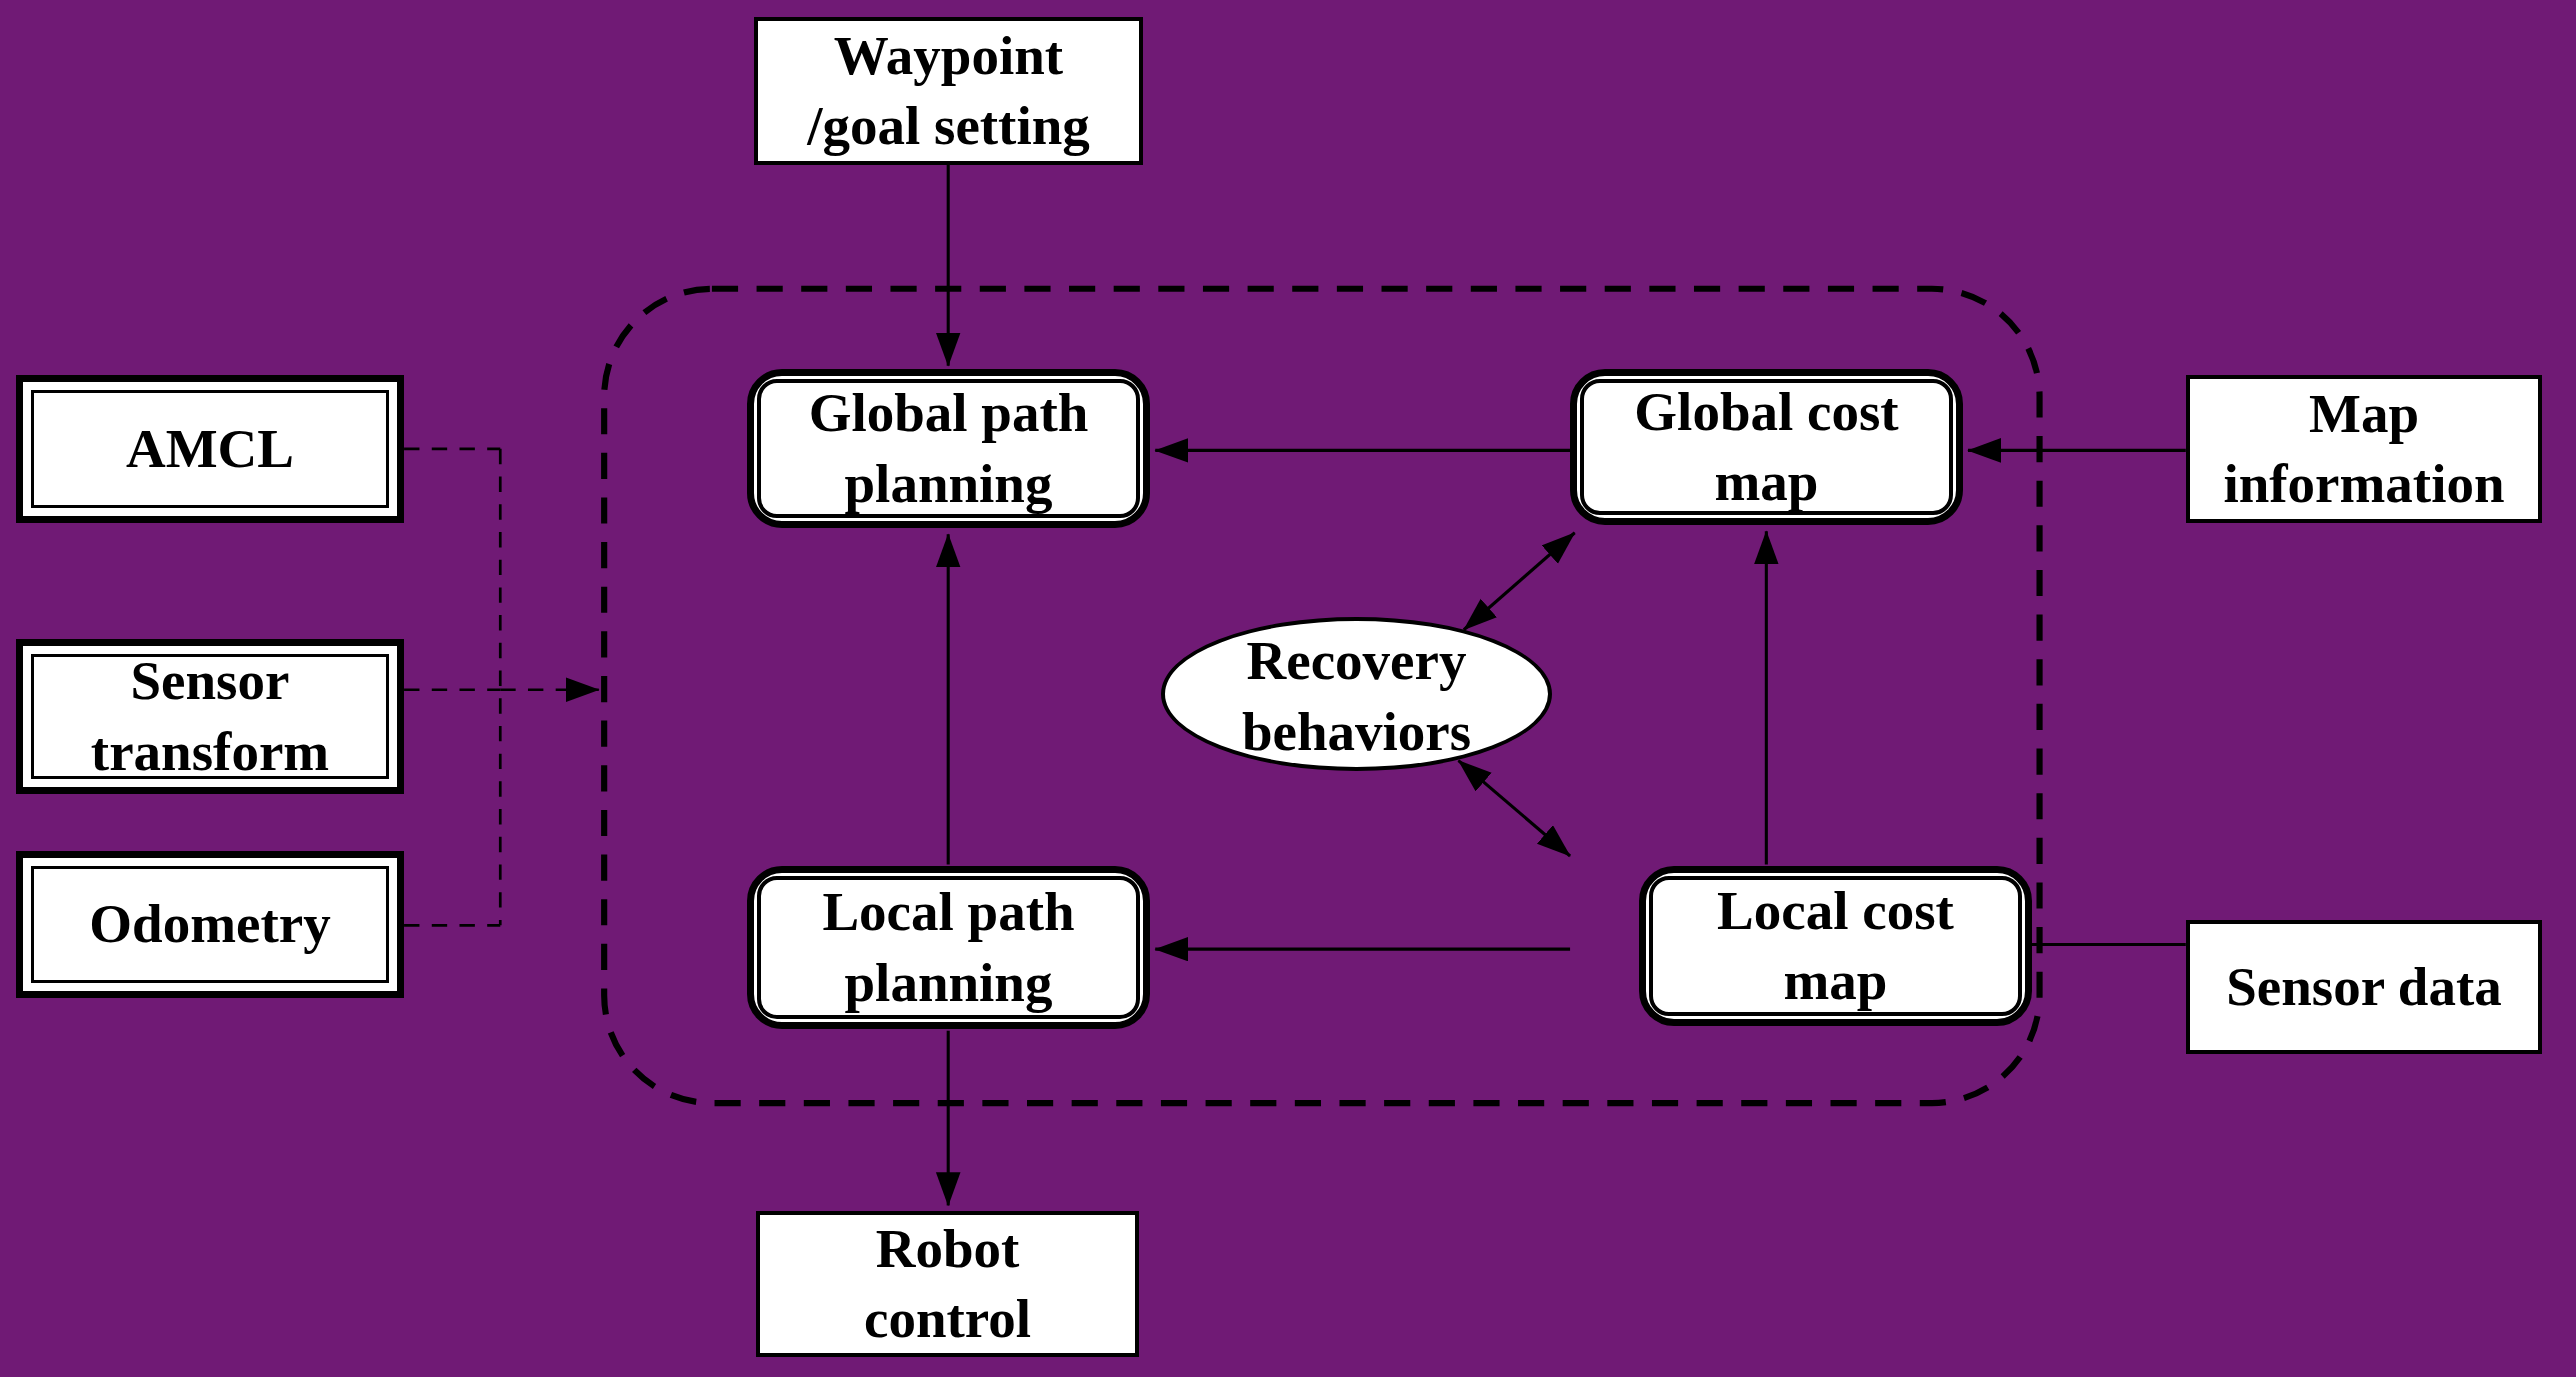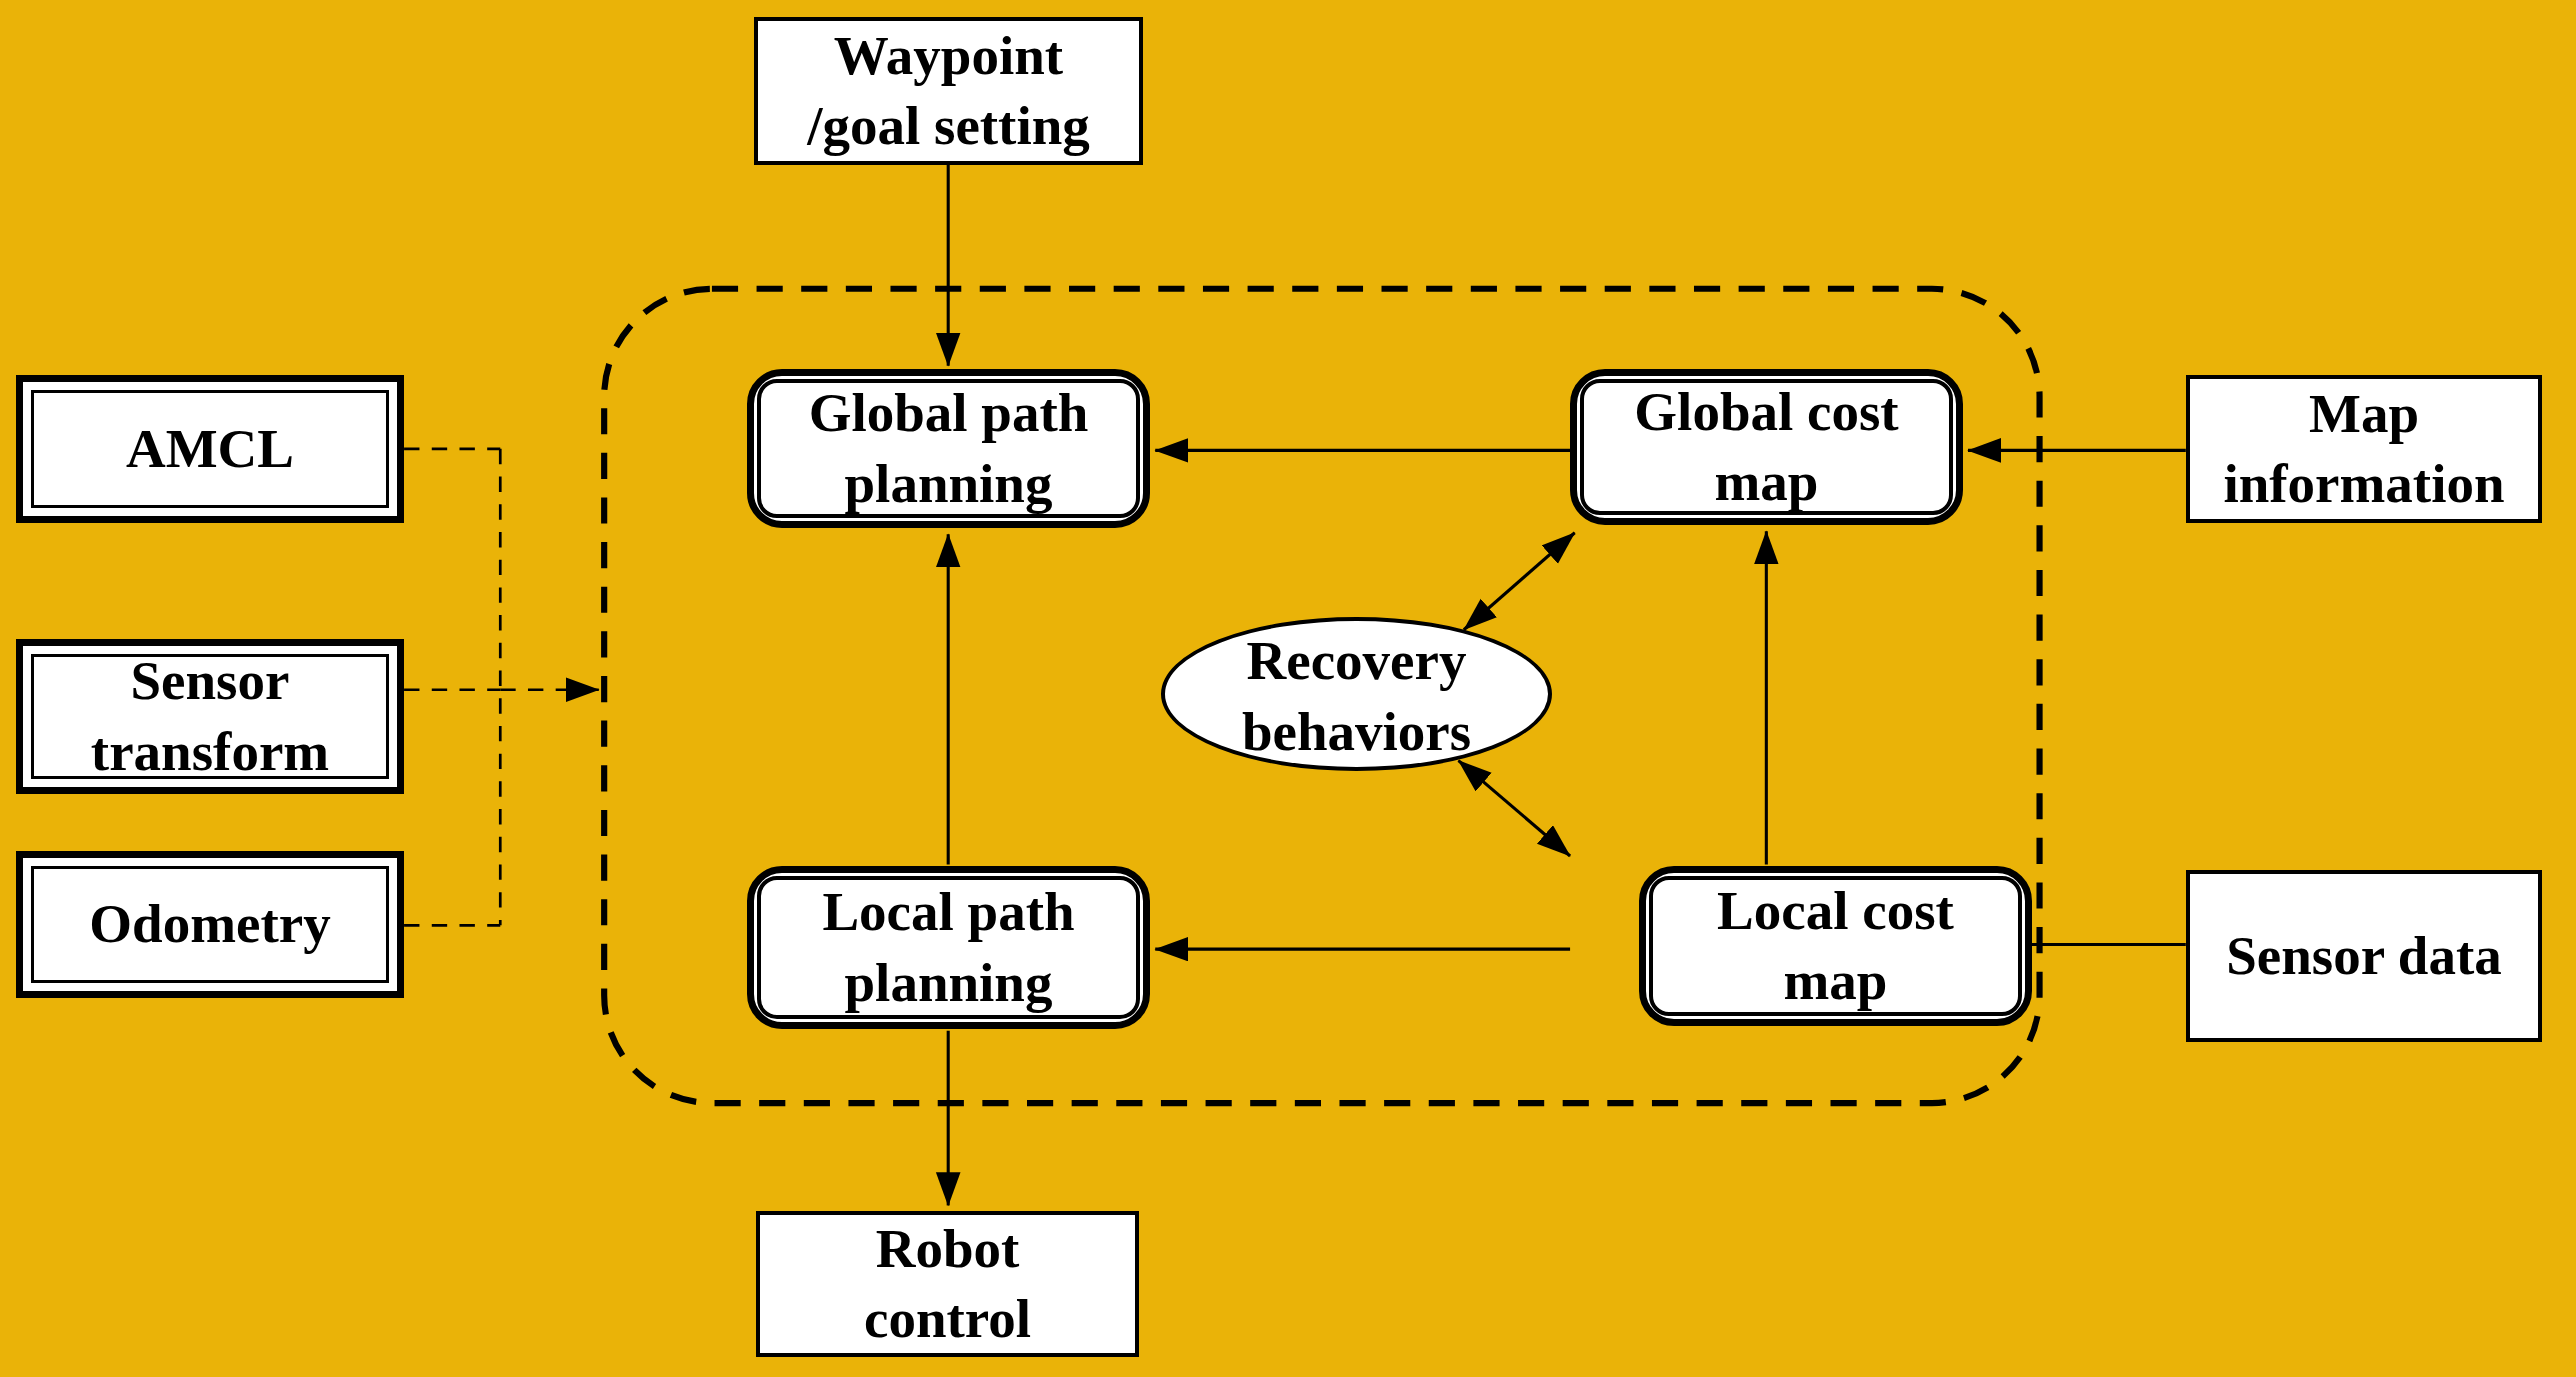--- a/index.html
+++ b/index.html
@@ -4,21 +4,21 @@
 <style>
   html, body {
     margin: 0;
     padding: 0;
     background: #ffffff;
   }
   .canvas {
     position: relative;
     width: 2576px;
     height: 1378px;
-    background: #eab308;
+    background: #701a75;
     font-family: "Liberation Serif", "DejaVu Serif", serif;
   }
   .wires {
     position: absolute;
     left: 0; top: 0;
     width: 2576px;
     height: 1378px;
   }
   .node {
     position: absolute;
@@ -157,21 +157,21 @@
     <div class="inner">
       <div class="label">Local cost
 map</div>
     </div>
   </div>
 
   <div class="node sbox" style="left:2186px; top:375px; width:356px; height:148px;">
     <div class="label">Map
 information</div>
   </div>
-  <div class="node sbox" style="left:2186px; top:870px; width:356px; height:172px;">
+  <div class="node sbox" style="left:2186px; top:920px; width:356px; height:134px;">
     <div class="label">Sensor data</div>
   </div>
 
   <div class="node sbox" style="left:756px; top:1211px; width:383px; height:146px;">
     <div class="label">Robot
 control</div>
   </div>
 
 </div>
 

